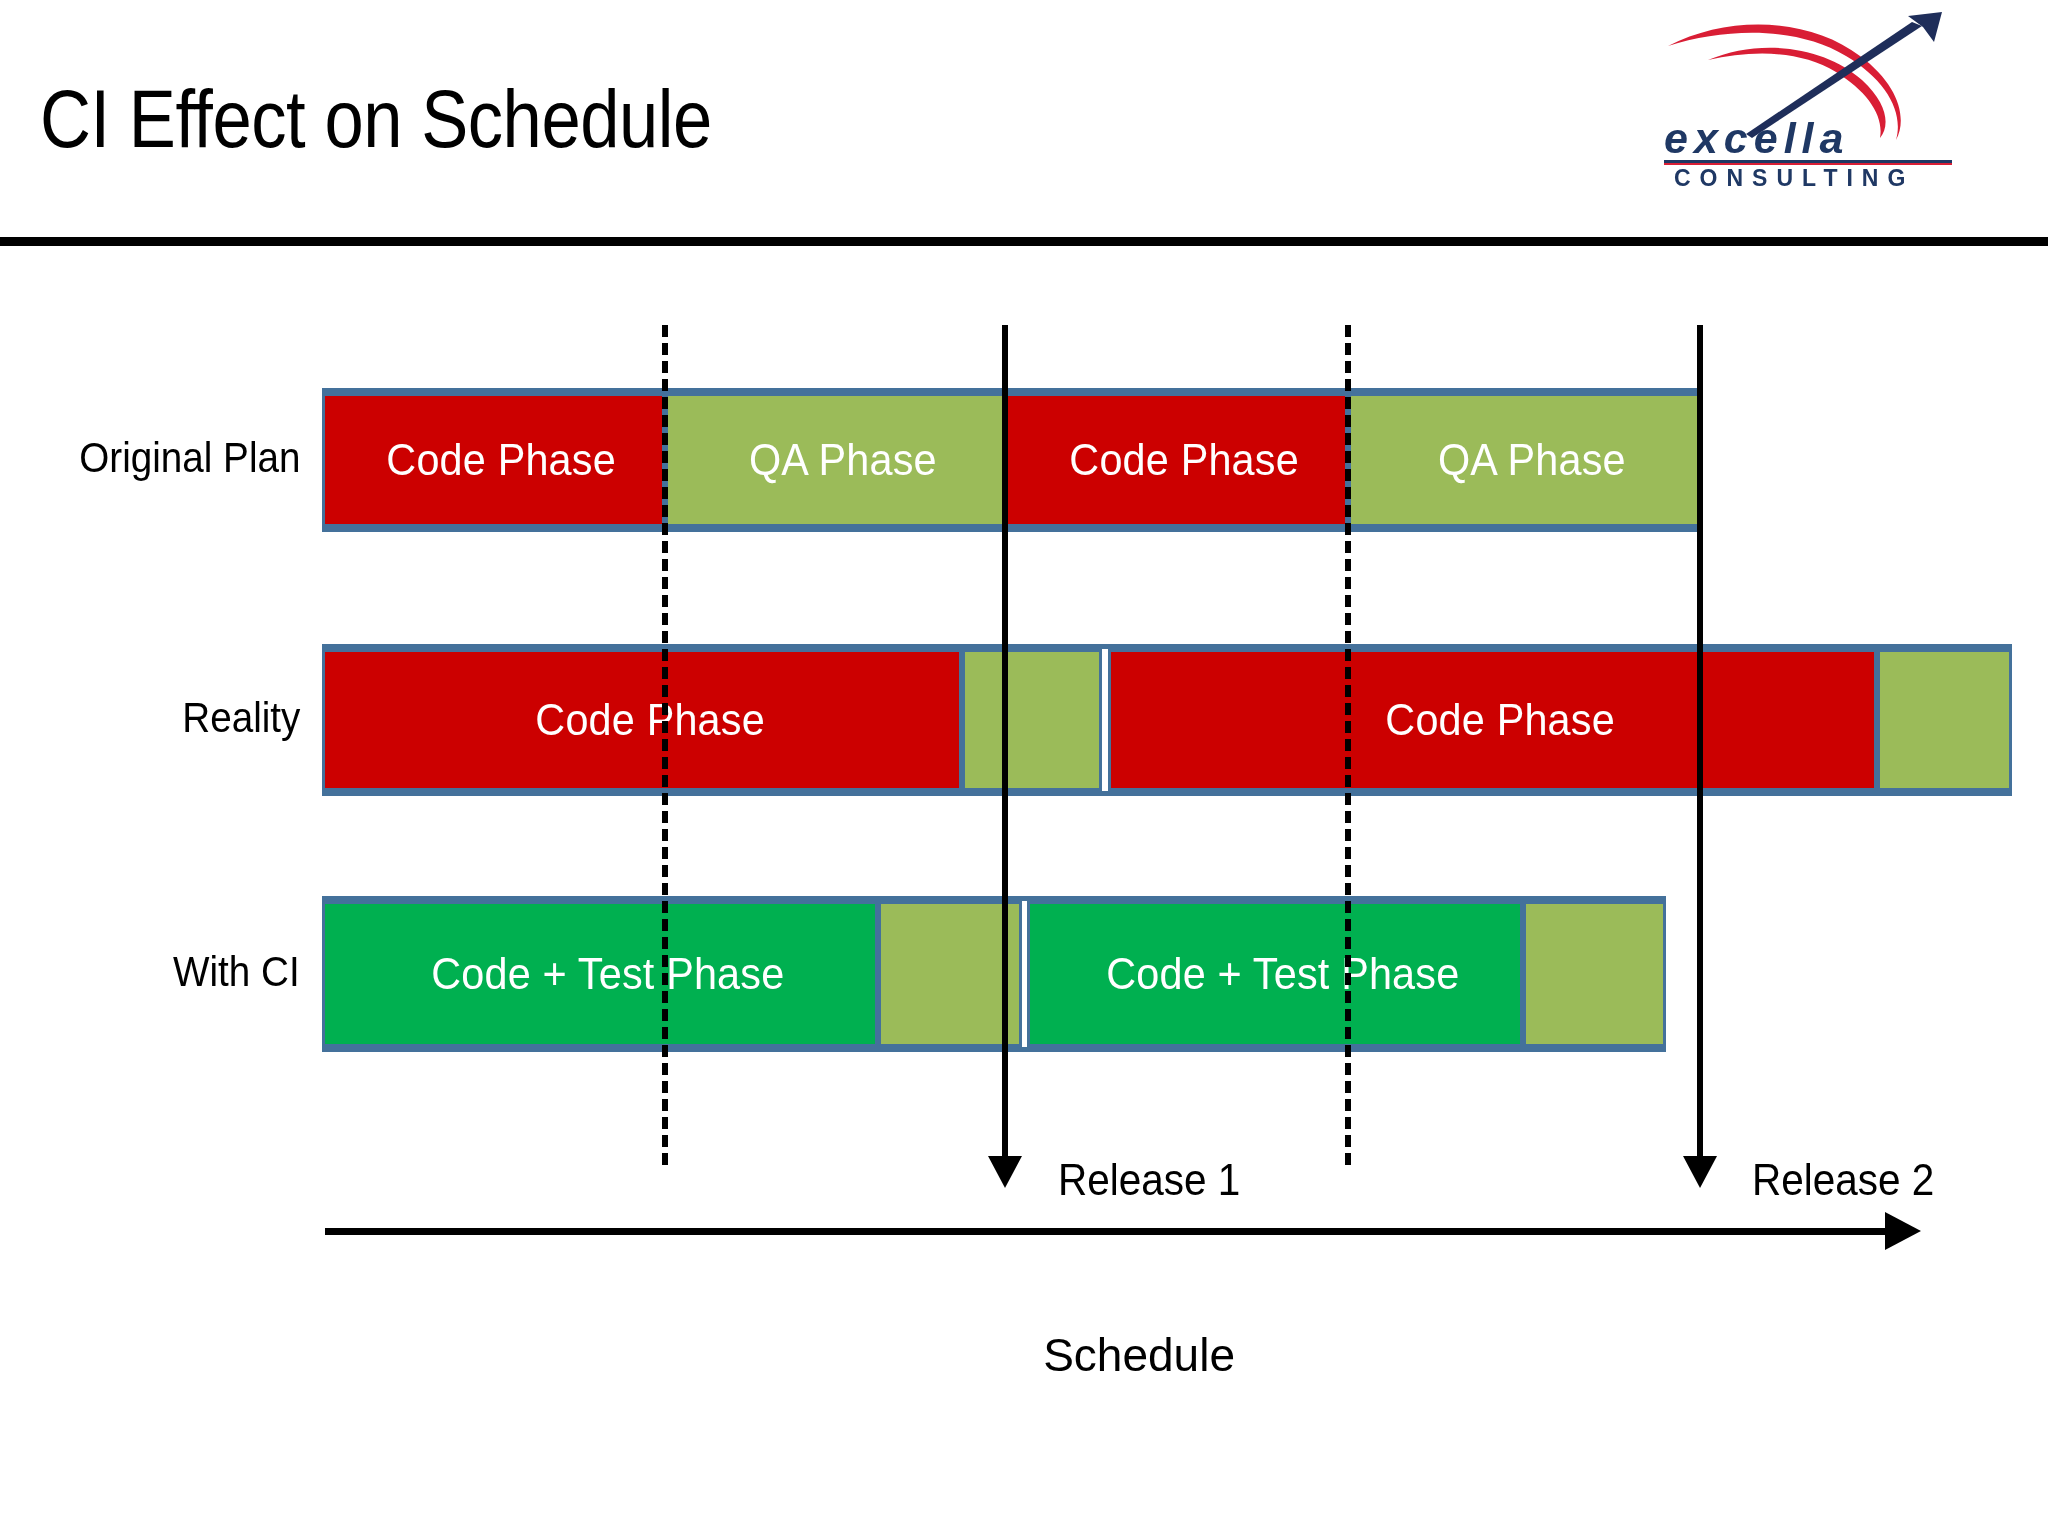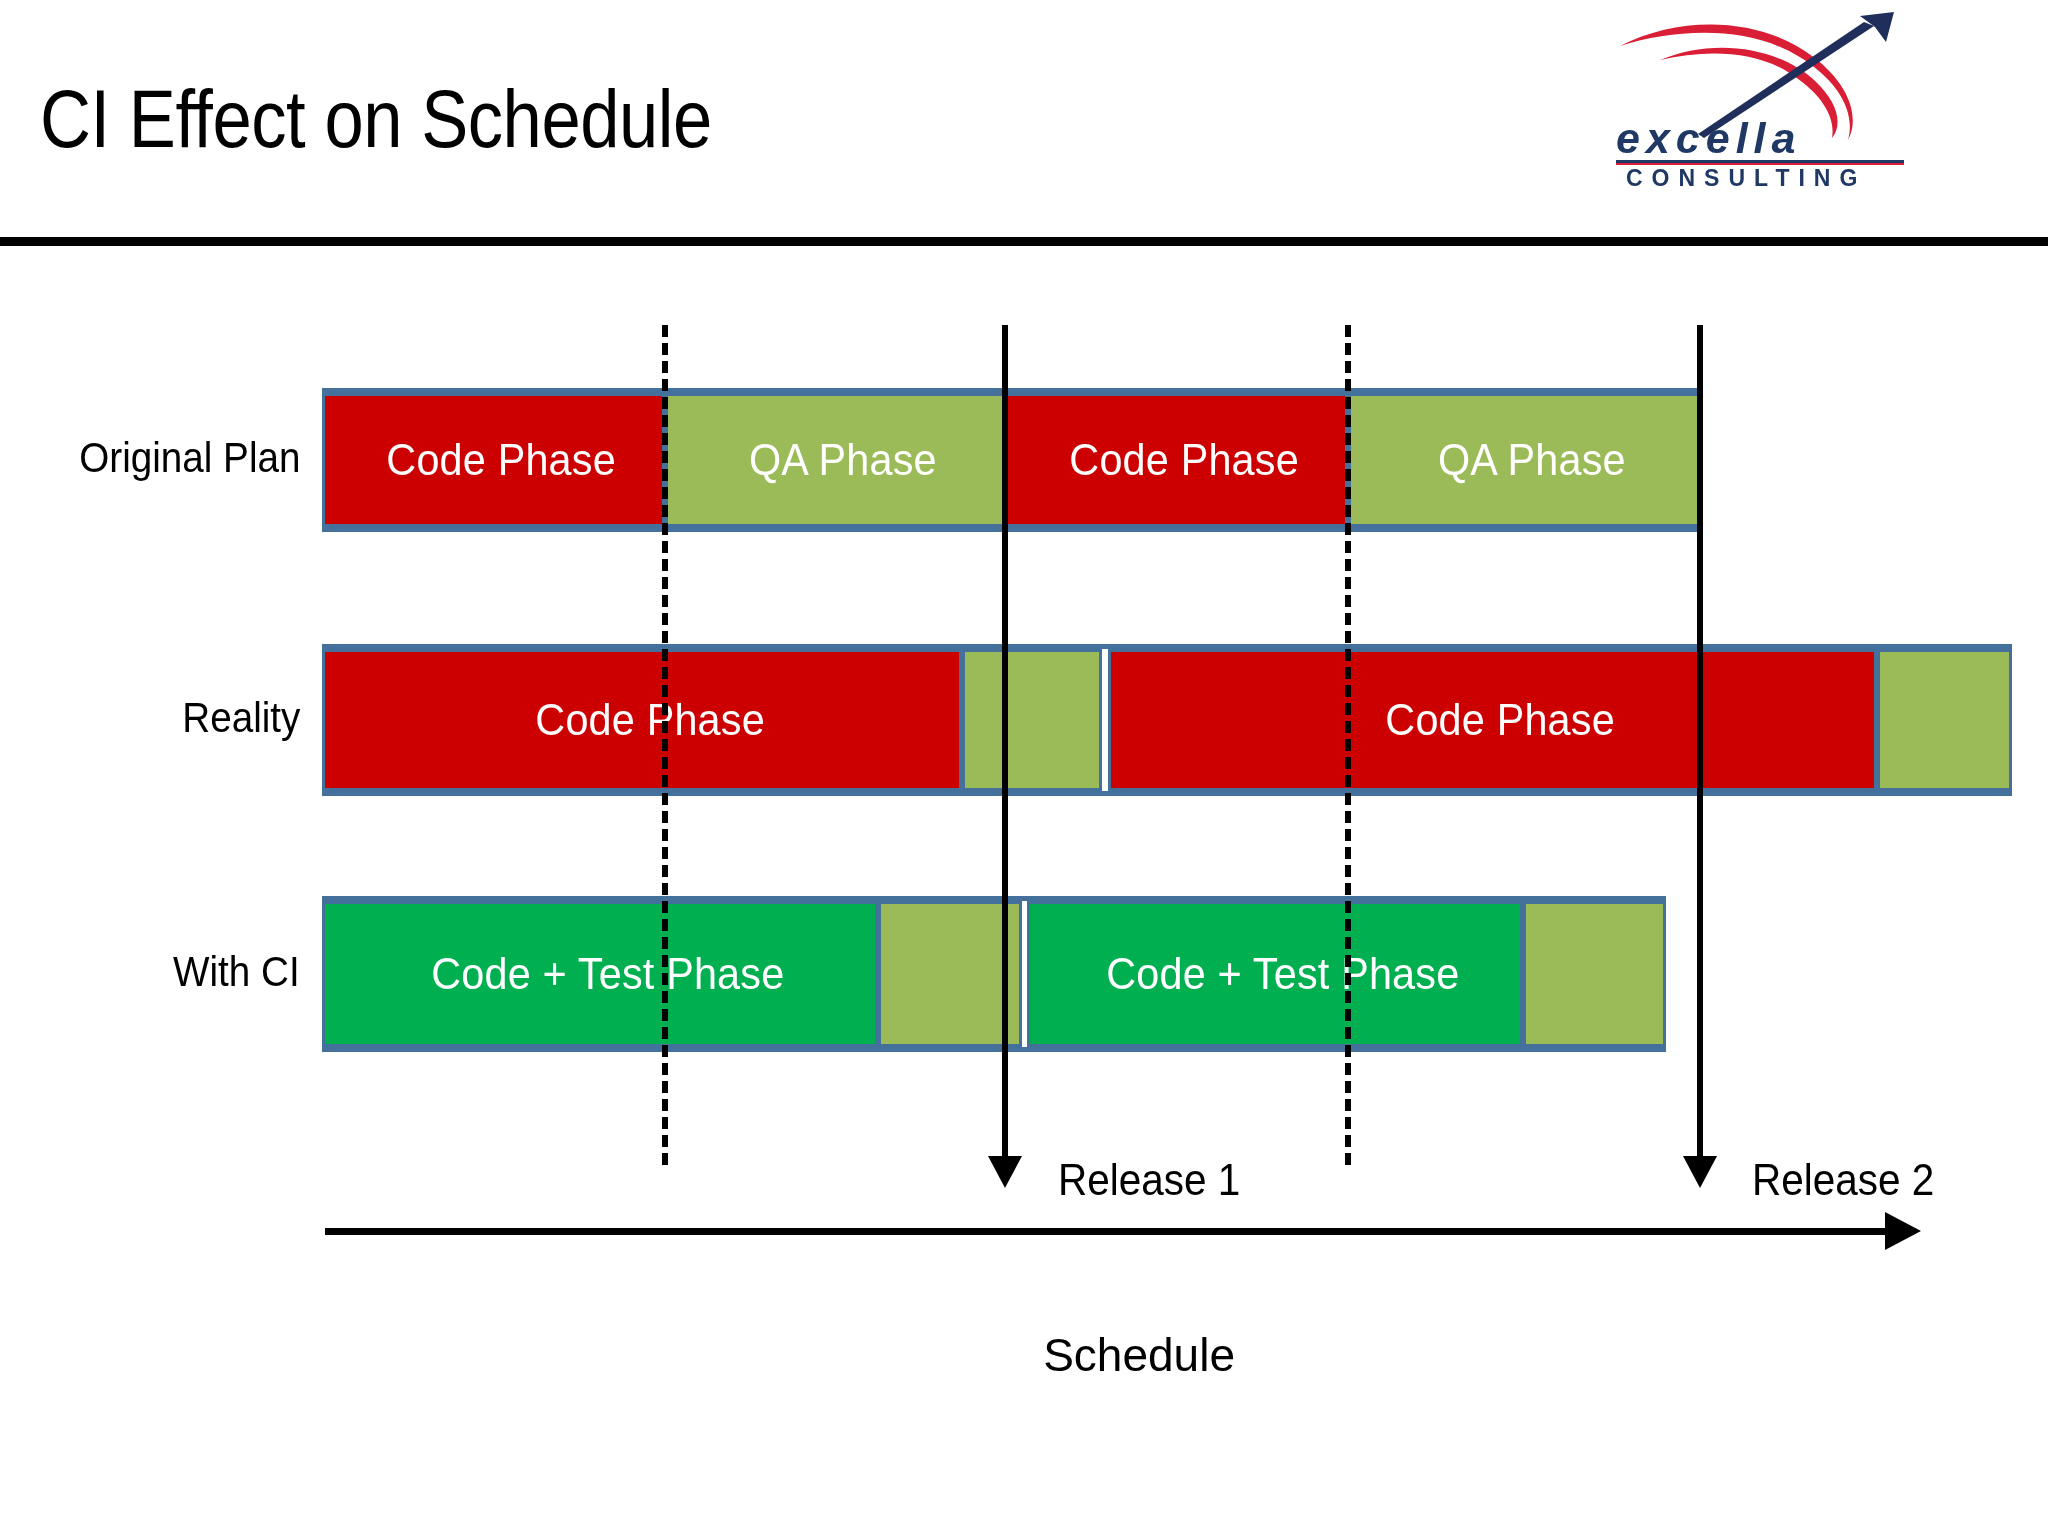--- a/index.html
+++ b/index.html
@@ -36,21 +36,21 @@
     left: 0px;
     top: 237px;
     width: 2048px;
     height: 9px;
     background: #000000;
   }
 
   
   #logo {
     position: absolute;
-    left: 1612px;
+    left: 1660px;
     top: 8px;
     width: 332px;
     height: 180px;
   }
   #logo svg { display: block; }
 
   
   #chart {
     position: absolute;
     left: 0px;

